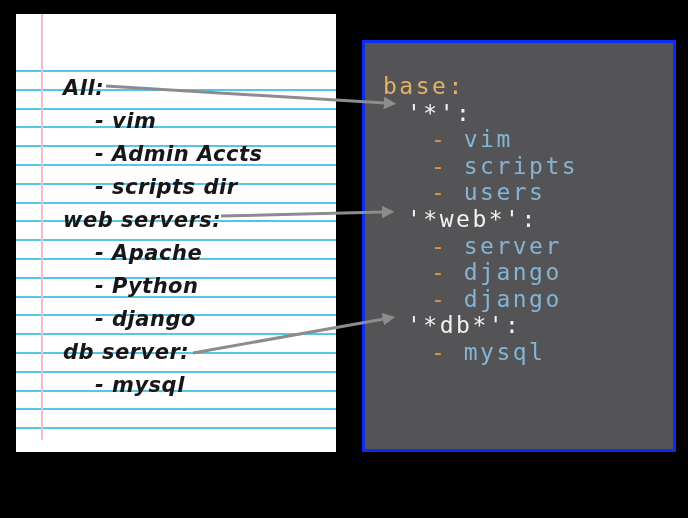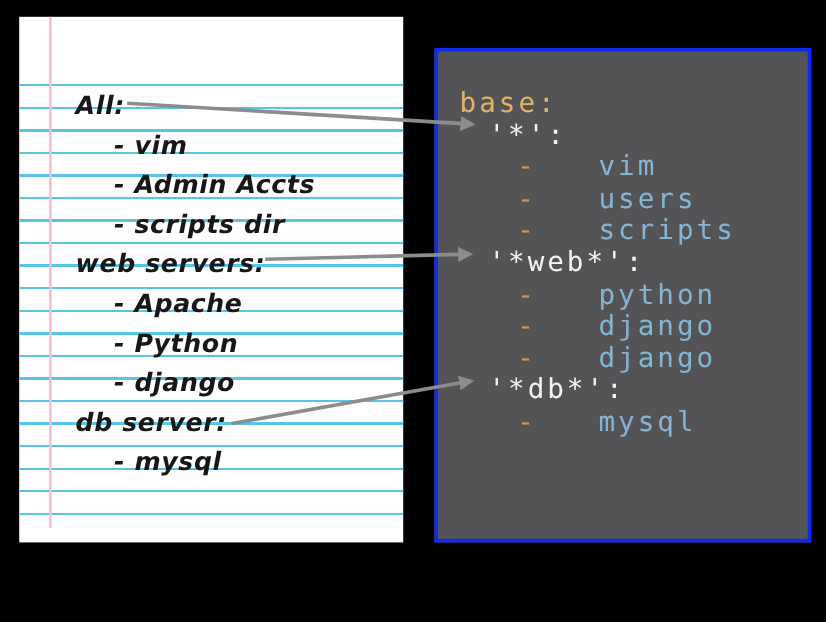--- a/index.html
+++ b/index.html
@@ -85,21 +85,21 @@
     line-height: 26.6px;
     letter-spacing: 2.5px;
     white-space: nowrap;
   }
   .code-line { height: 26.6px; }
   .code-line.indent-1 { padding-left: 24px; }
   .code-line.indent-2 { padding-left: 48px; }
   .seg-root_key { color: var(--code-top-key, #e3b269); }
   .seg-key      { color: var(--code-key, #f2f2f2); }
   .seg-dash     { color: var(--code-dash, #e8913c); }
-  .seg-value    { color: var(--code-value, #85b4d4); margin-left: 35px; }
+  .seg-value    { color: var(--code-value, #85b4d4); }
 
   
   .arrows {
     position: absolute;
     left: 0;
     top: 0;
     width: 688px;
     height: 518px;
     pointer-events: none;
     z-index: 5;
@@ -125,24 +125,24 @@
         <div class="note-line indent-0">db server:</div>
         <div class="note-line indent-1">- mysql</div>
       </div>
   </div>
 
   <div class="panel">
     <div class="code">
         <div class="code-line indent-0"><span class="seg-root_key">base:</span></div>
         <div class="code-line indent-1"><span class="seg-key">'*':</span></div>
         <div class="code-line indent-2"><span class="seg-dash">- </span><span class="seg-value">vim</span></div>
+        <div class="code-line indent-2"><span class="seg-dash">- </span><span class="seg-value">scripts</span></div>
         <div class="code-line indent-2"><span class="seg-dash">- </span><span class="seg-value">users</span></div>
-        <div class="code-line indent-2"><span class="seg-dash">- </span><span class="seg-value">scripts</span></div>
         <div class="code-line indent-1"><span class="seg-key">'*web*':</span></div>
-        <div class="code-line indent-2"><span class="seg-dash">- </span><span class="seg-value">python</span></div>
+        <div class="code-line indent-2"><span class="seg-dash">- </span><span class="seg-value">server</span></div>
         <div class="code-line indent-2"><span class="seg-dash">- </span><span class="seg-value">django</span></div>
         <div class="code-line indent-2"><span class="seg-dash">- </span><span class="seg-value">django</span></div>
         <div class="code-line indent-1"><span class="seg-key">'*db*':</span></div>
         <div class="code-line indent-2"><span class="seg-dash">- </span><span class="seg-value">mysql</span></div>
       </div>
   </div>
 
   <svg class="arrows" viewBox="0 0 688 518" xmlns="http://www.w3.org/2000/svg">
     <defs>
       <marker id="arrowhead" viewBox="0 0 10 10" refX="1" refY="5" markerWidth="4.2" markerHeight="4.2" orient="auto" markerUnits="strokeWidth">

